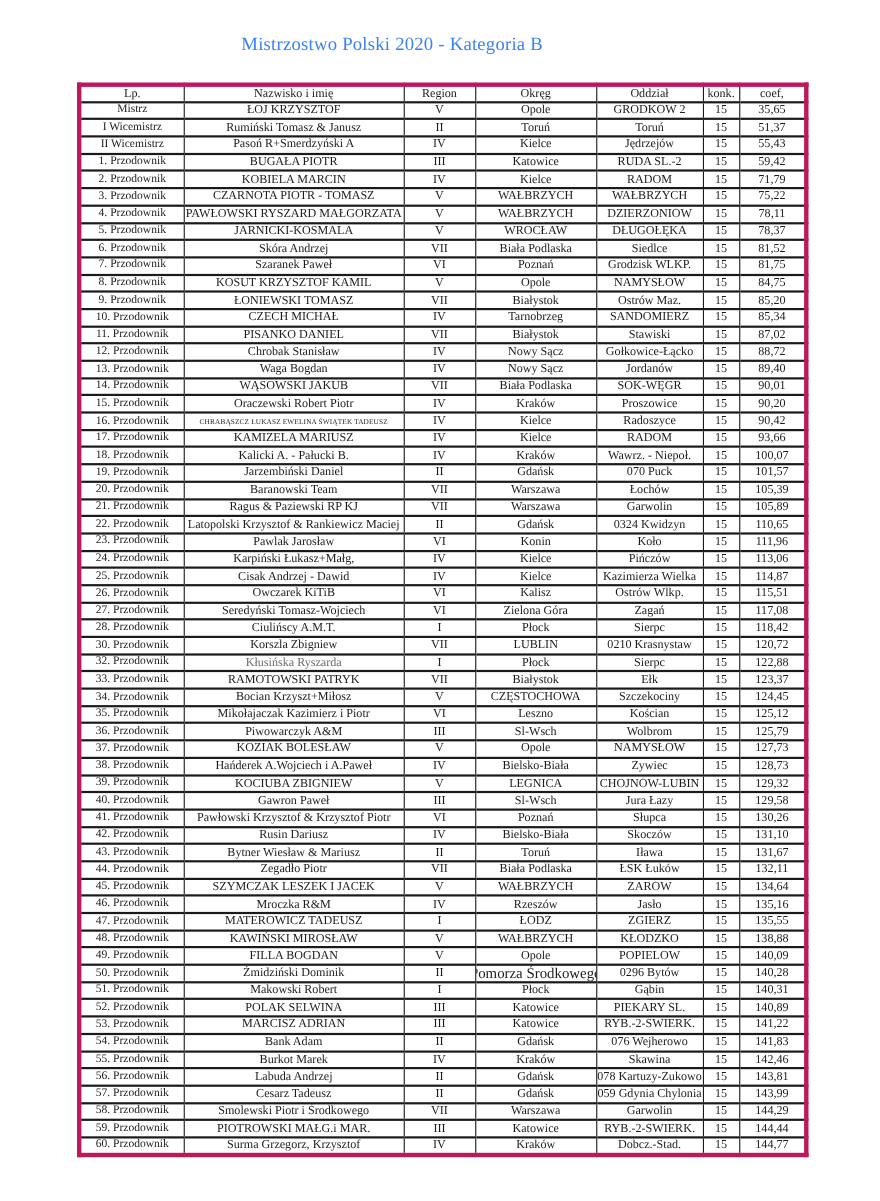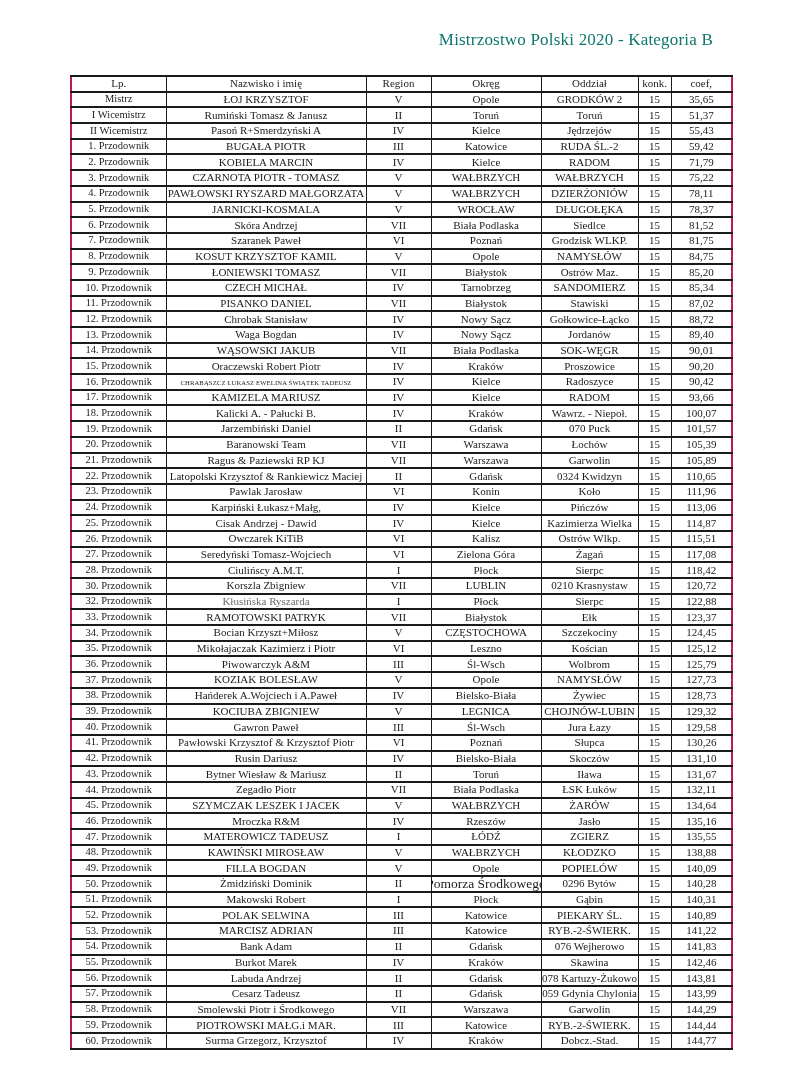--- a/index.html
+++ b/index.html
@@ -3,27 +3,27 @@
 <meta charset="utf-8">
 <style>
   html,body { margin:0; padding:0; }
   body {
     width:800px; height:1092px; background:#ffffff; position:relative;
     font-family:"Liberation Serif", serif; color:#1c1c1c;
     -webkit-font-smoothing:antialiased;
   }
   .page-title {
     position:absolute; top:30px; left:0; width:713px;
-    text-align:right; font-size:17px; font-weight:normal; margin:0;
-    color:#0f766e; letter-spacing:0.2px;
+    text-align:center; font-size:17px; font-weight:normal; margin:0;
+    color:#3b82f6; letter-spacing:0.2px;
   }
   table.results {
     position:absolute; left:70px; top:75px; width:661px;
     border-collapse:collapse; table-layout:fixed;
-    border:2px solid #be185d;
+    border:4px solid #be185d;
     font-size:11px;
   }
   table.results td, table.results th {
     border:1px solid #1a1a1a;
     border-top-width:2px; border-bottom-width:2px;
     padding:0; overflow:hidden; text-align:center;
     white-space:nowrap; vertical-align:middle;
     font-weight:normal; color:#1c1c1c; line-height:1;
   }
   table.results tr { height:15.7px; }

